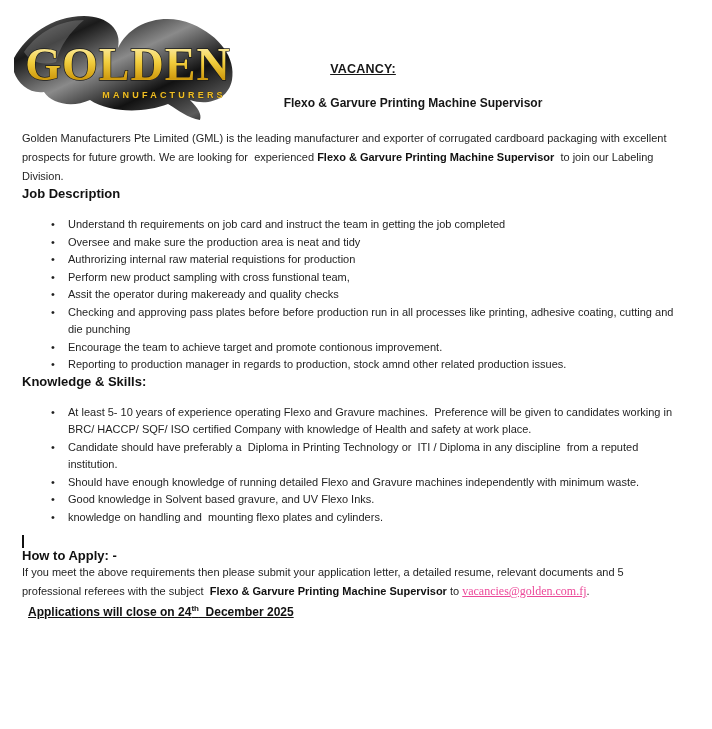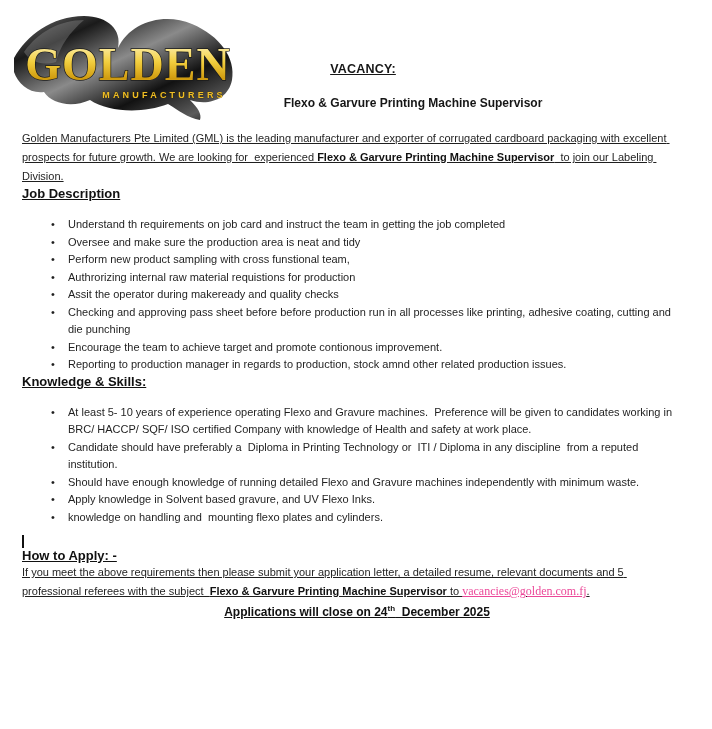--- a/index.html
+++ b/index.html
@@ -50,21 +50,21 @@
   }
 
   
   .doc-body {
     position: absolute;
     top: 129px;
     left: 22px;
     width: 658px;
     font-size: 11px;
   }
-  .doc-body p { margin: 0; white-space: pre-wrap; text-decoration: underline; }
+  .doc-body p { margin: 0; white-space: pre-wrap; }
   .para { line-height: 19px; }
   .bold { font-weight: bold; color: #111; }
 
   .sec-heading {
     margin: 0;
     font-size: 13px;
     font-weight: bold;
     color: #111;
     line-height: 15px;
     white-space: pre-wrap;
@@ -104,21 +104,20 @@
   .email-link {
     font-family: "Liberation Serif", serif;
     font-size: 12px;
     color: #ec4899;
     text-decoration: underline;
     cursor: pointer;
   }
 
   .closing-line {
     margin-top: 12px;
-    text-align: center;
     transform: translateX(6px);
     font-size: 12px;
     font-weight: bold;
     color: #111;
     text-decoration: underline;
     line-height: 16px;
     white-space: pre-wrap;
   }
   .closing-line sup { font-size: 8px; }
 </style>
@@ -161,35 +160,35 @@
 
   <div class="doc-body">
 
     <p class="para"><span>Golden Manufacturers Pte Limited (GML) is the leading manufacturer and exporter of corrugated cardboard packaging with excellent prospects for future growth. We are looking for  experienced </span><span class="bold">Flexo &amp; Garvure Printing Machine Supervisor</span><span>  to join our Labeling Division.</span></p>
 
     <p class="sec-heading h-jobdesc">Job Description</p>
 
     <ul class="bullets">
       <li>Understand th requirements on job card and instruct the team in getting the job completed</li>
       <li>Oversee and make sure the production area is neat and tidy</li>
+      <li>Authrorizing internal raw material requistions for production</li>
       <li>Perform new product sampling with cross funstional team,</li>
-      <li>Authrorizing internal raw material requistions for production</li>
       <li>Assit the operator during makeready and quality checks</li>
-      <li>Checking and approving pass sheet before before production run in all processes like printing, adhesive coating, cutting and die punching</li>
+      <li>Checking and approving pass plates before before production run in all processes like printing, adhesive coating, cutting and die punching</li>
       <li>Encourage the team to achieve target and promote contionous improvement.</li>
       <li>Reporting to production manager in regards to production, stock amnd other related production issues.</li>
     </ul>
 
     <p class="sec-heading h-knowledge">Knowledge &amp; Skills:</p>
 
     <ul class="bullets">
       <li>At least 5- 10 years of experience operating Flexo and Gravure machines.  Preference will be given to candidates working in BRC/ HACCP/ SQF/ ISO certified Company with knowledge of Health and safety at work place.</li>
       <li>Candidate should have preferably a  Diploma in Printing Technology or  ITI / Diploma in any discipline  from a reputed institution.</li>
       <li>Should have enough knowledge of running detailed Flexo and Gravure machines independently with minimum waste.</li>
-      <li>Apply knowledge in Solvent based gravure, and UV Flexo Inks.</li>
+      <li>Good knowledge in Solvent based gravure, and UV Flexo Inks.</li>
       <li>knowledge on handling and  mounting flexo plates and cylinders.</li>
     </ul>
 
     <div class="cursor-line">
       <div class="text-cursor"></div>
     </div>
 
     <p class="sec-heading h-apply">How to Apply: -</p>
 
     <p class="apply-para"><span>If you meet the above requirements then please submit your application letter, a detailed resume, relevant documents and 5 professional referees with the subject  </span><span class="bold">Flexo &amp; Garvure Printing Machine Supervisor</span><span> to </span><span class="email-link">vacancies@golden.com.fj</span><span>.</span></p>

